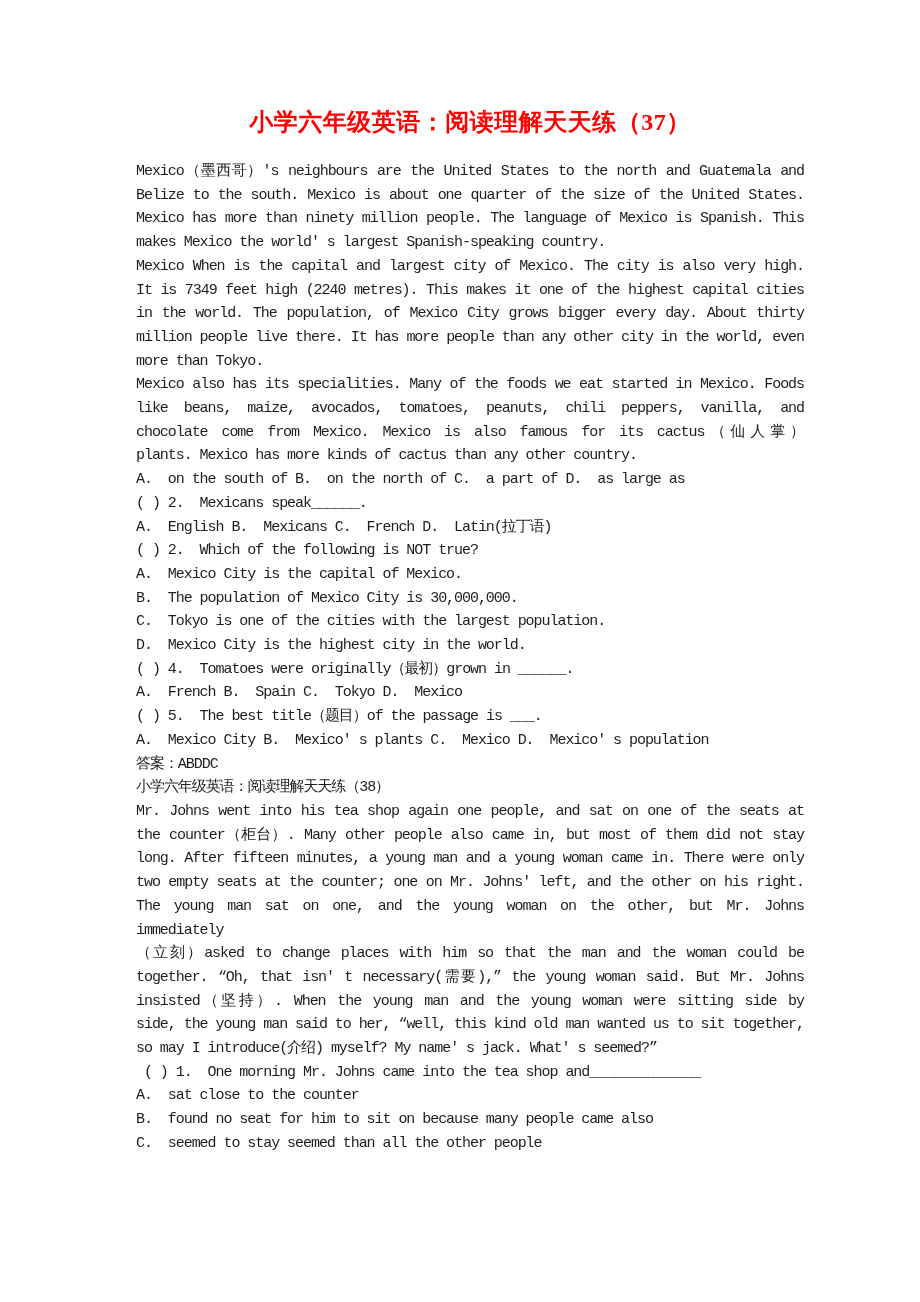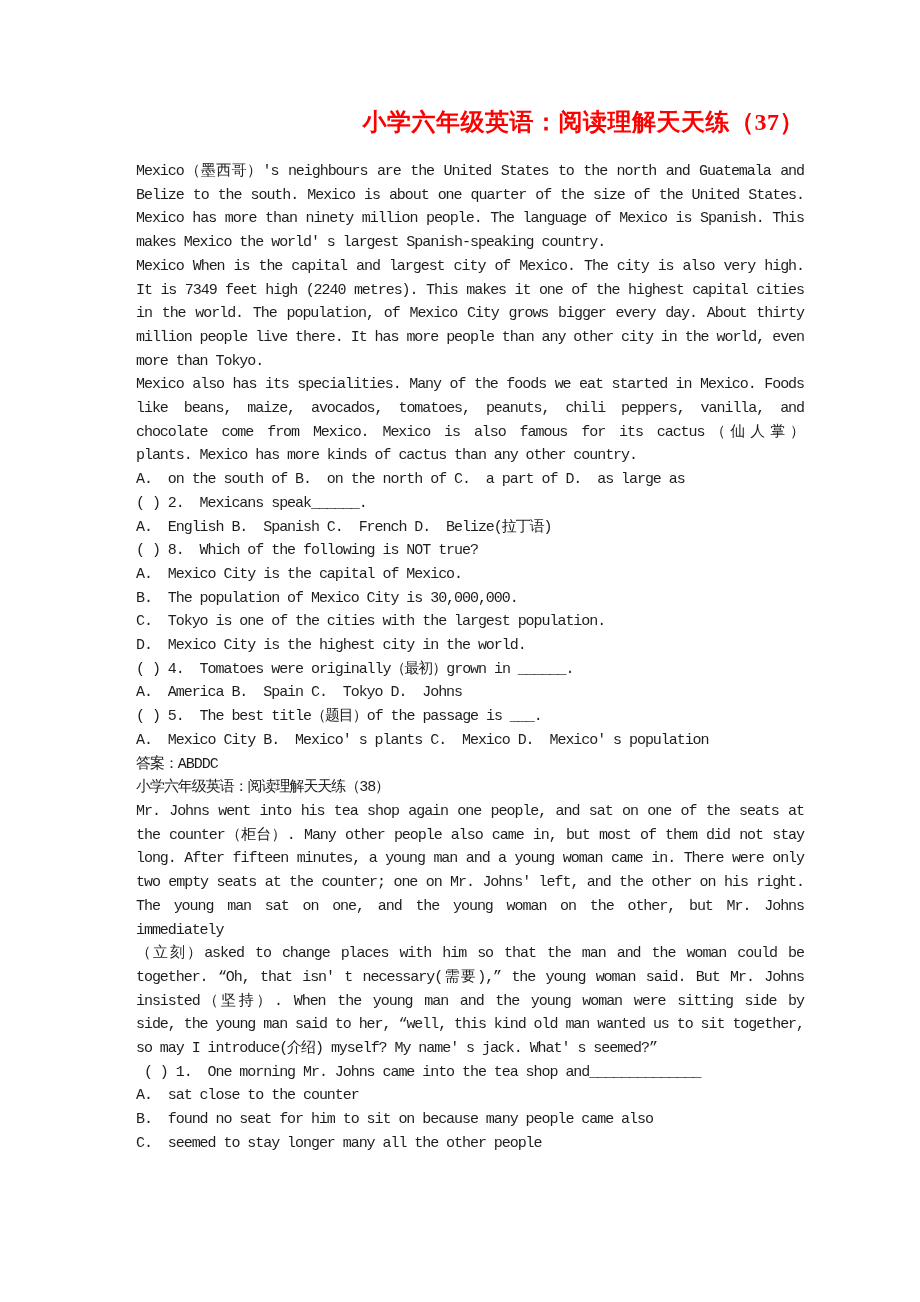--- a/index.html
+++ b/index.html
@@ -10,21 +10,21 @@
     background:#ffffff;
     overflow:hidden;
     font-family:"Liberation Mono","DejaVu Sans Mono",monospace;
     color:#1d1d1d;
   }
   .content{padding:0 116px 0 136px;}
   .title{
     font-family:"Liberation Serif","DejaVu Serif",serif;
     font-weight:bold;
     color:#ff0000;
-    text-align:right;
+    text-align:center;
     font-size:24px;
     line-height:36px;
     margin:0;
     padding:104px 0 20px 0;
     letter-spacing:0.5px;
   }
   .para{margin:0;}
   .line{
     font-size:15px;
     line-height:23.7px;
@@ -65,28 +65,28 @@
       </div>
     <div class="para">
         <div class="line jline">Mexico also has its specialities. Many of the foods we eat started in Mexico. Foods</div>
         <div class="line jline">like beans, maize, avocados, tomatoes, peanuts, chili peppers, vanilla, and</div>
         <div class="line jline">chocolate come from Mexico. Mexico is also famous for its cactus（仙人掌）</div>
         <div class="line">plants. Mexico has more kinds of cactus than any other country.</div>
       </div>
 
     <div class="qline">A.  on the south of B.  on the north of C.  a part of D.  as large as</div>
     <div class="qline">( ) 2.  Mexicans speak______.</div>
-    <div class="qline">A.  English B.  Spanish C.  French D.  Belize(拉丁语)</div>
-    <div class="qline">( ) 8.  Which of the following is NOT true?</div>
+    <div class="qline">A.  English B.  Mexicans C.  French D.  Latin(拉丁语)</div>
+    <div class="qline">( ) 2.  Which of the following is NOT true?</div>
     <div class="qline">A.  Mexico City is the capital of Mexico.</div>
     <div class="qline">B.  The population of Mexico City is 30,000,000.</div>
     <div class="qline">C.  Tokyo is one of the cities with the largest population.</div>
     <div class="qline">D.  Mexico City is the highest city in the world.</div>
     <div class="qline">( ) 4.  Tomatoes were originally（最初）grown in ______.</div>
-    <div class="qline">A.  America B.  Spain C.  Tokyo D.  Johns</div>
+    <div class="qline">A.  French B.  Spain C.  Tokyo D.  Mexico</div>
     <div class="qline">( ) 5.  The best title（题目）of the passage is ___.</div>
     <div class="qline">A.  Mexico City B.  Mexico' s plants C.  Mexico D.  Mexico' s population</div>
 
     <div class="qline">答案：ABDDC</div>
     <div class="qline">小学六年级英语：阅读理解天天练（38）</div>
 
     <div class="para">
         <div class="line jline">Mr. Johns went into his tea shop again one people, and sat on one of the seats at</div>
         <div class="line jline">the counter（柜台）. Many other people also came in, but most of them did not stay</div>
         <div class="line jline">long. After fifteen minutes, a young man and a young woman came in. There were only</div>
@@ -95,16 +95,16 @@
         <div class="line jline">（立刻）asked to change places with him so that the man and the woman could be</div>
         <div class="line jline">together. “Oh, that isn' t necessary(需要),” the young woman said. But Mr. Johns</div>
         <div class="line jline">insisted（坚持）. When the young man and the young woman were sitting side by</div>
         <div class="line jline">side, the young man said to her, “well, this kind old man wanted us to sit together,</div>
         <div class="line">so may I introduce(介绍) myself? My name' s jack. What' s seemed?”</div>
       </div>
 
     <div class="qline"> ( ) 1.  One morning Mr. Johns came into the tea shop and______________</div>
     <div class="qline">A.  sat close to the counter</div>
     <div class="qline">B.  found no seat for him to sit on because many people came also</div>
-    <div class="qline">C.  seemed to stay longer many all the other people</div>
+    <div class="qline">C.  seemed to stay seemed than all the other people</div>
 
   </div>
 </div>
 
 </body></html>

